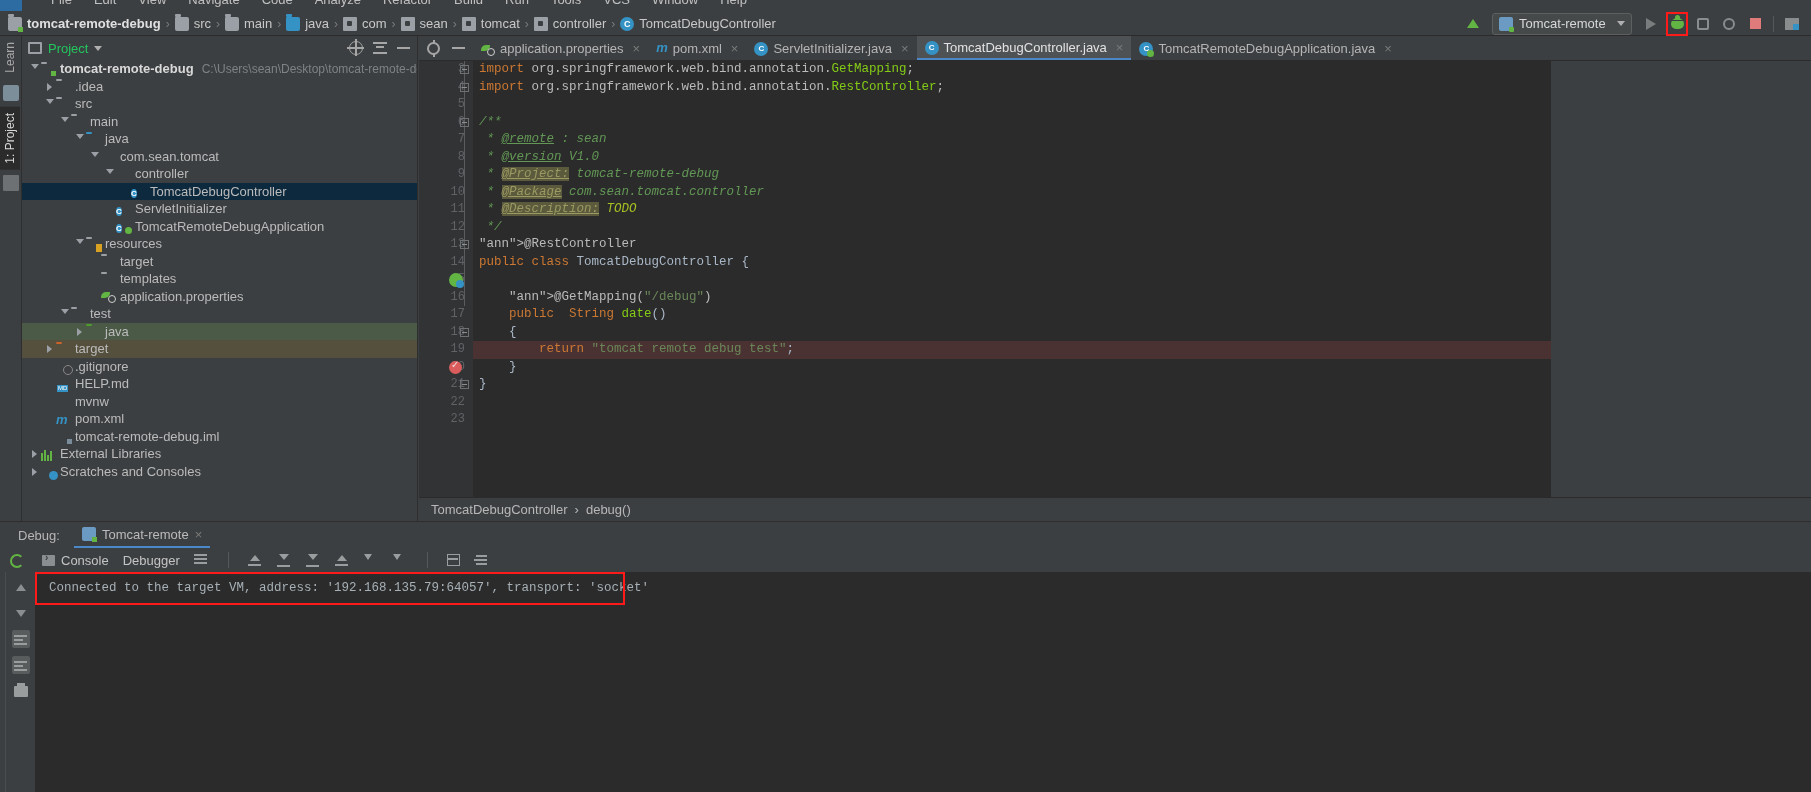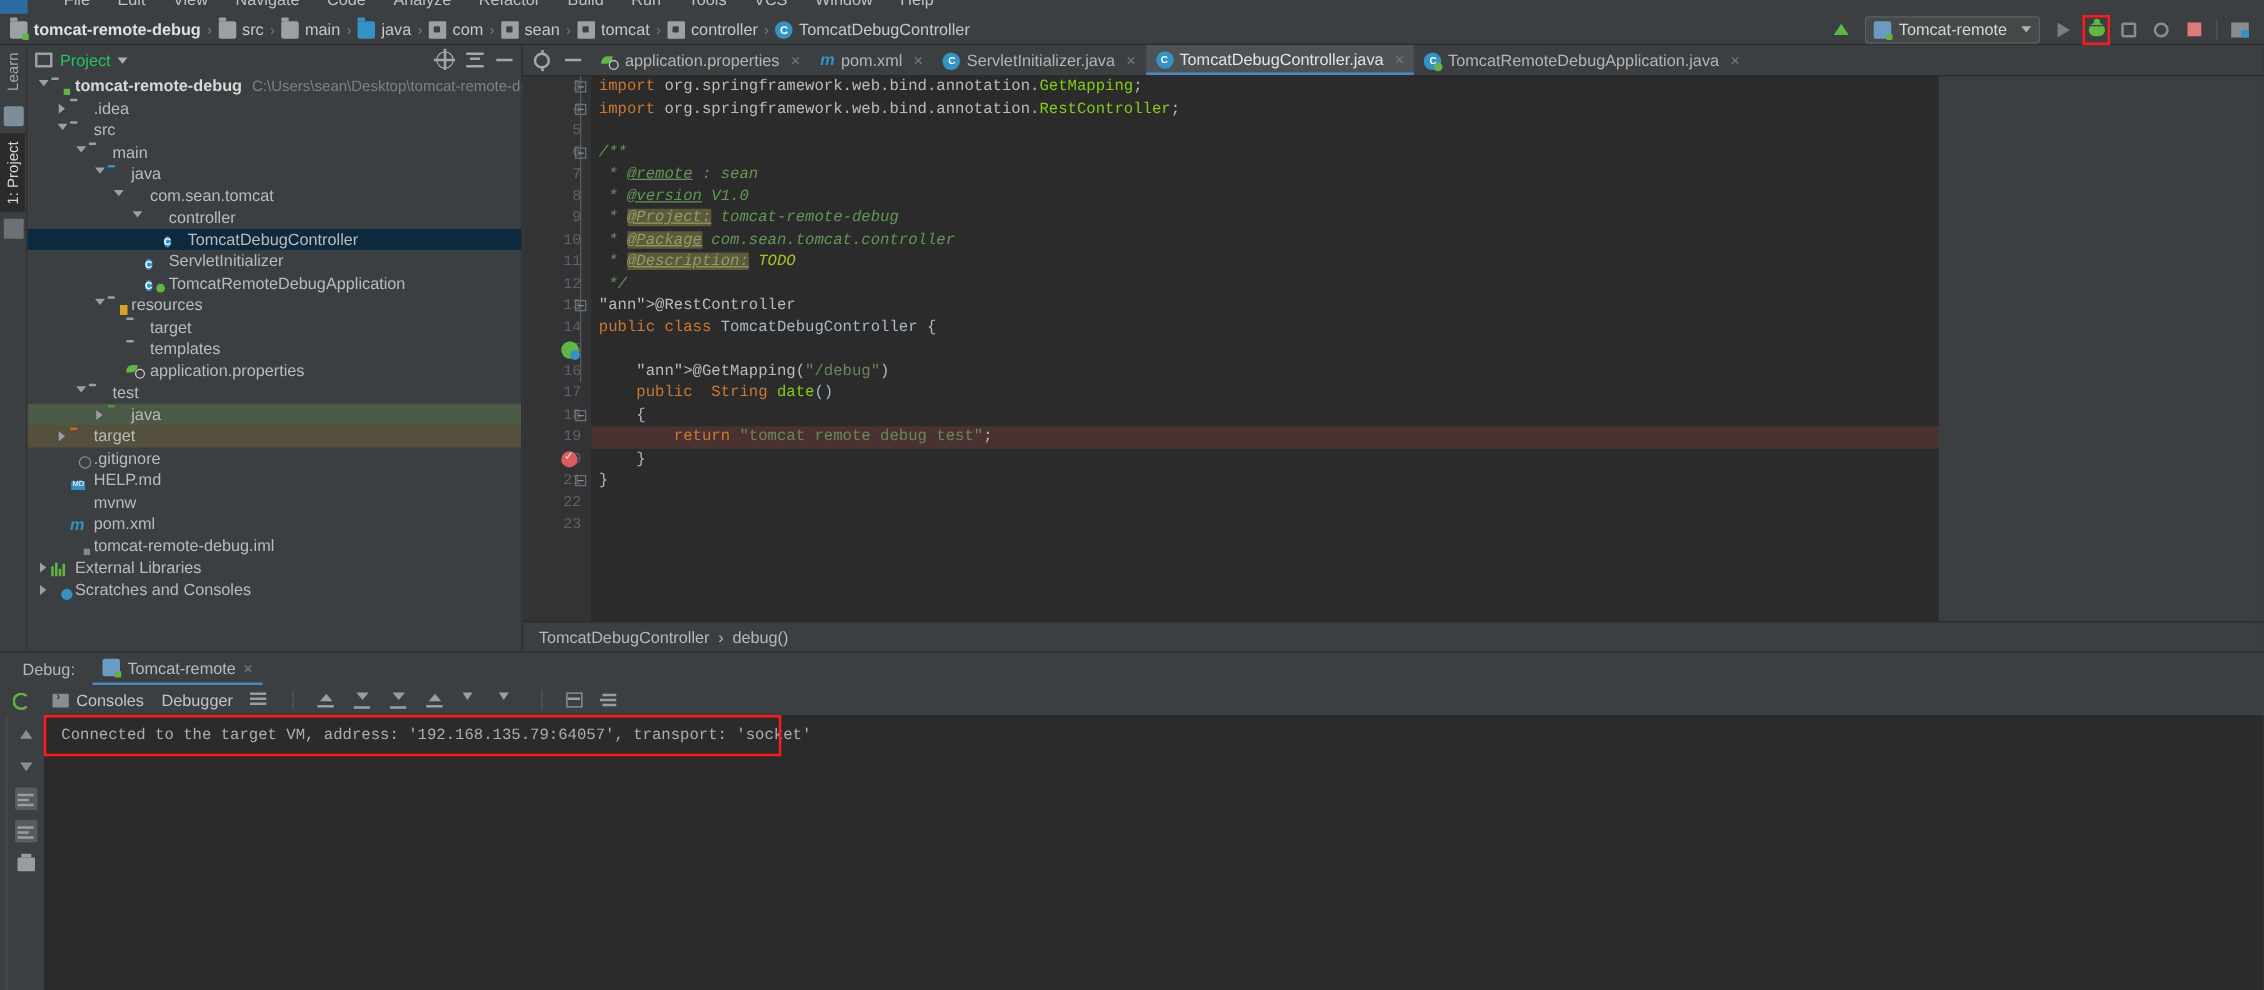--- a/index.html
+++ b/index.html
@@ -662,21 +662,21 @@
           </div>
         <div class="dbi">
             <div class="muteico"></div>
           </div>
       </div>
 
       <div class="dbg-right">
         <div class="dbg-toolbar">
           <div class="dt-tab">
             <span class="consoleico"></span>
-            <span>Consoles</span>
+            <span>Console</span>
           </div>
           <div class="dt-tab">
             <span>Debugger</span>
           </div>
           <span class="ti lines">
             <b style="top:1px;width:13px"></b>
               <b style="top:5px;width:13px"></b>
               <b style="top:9px;width:13px"></b>
           </span>
           <span class="dividerv"></span>

